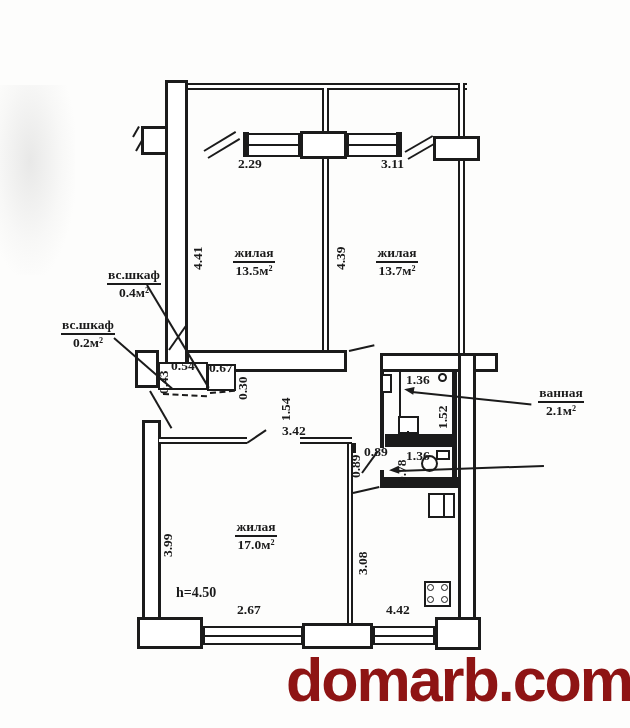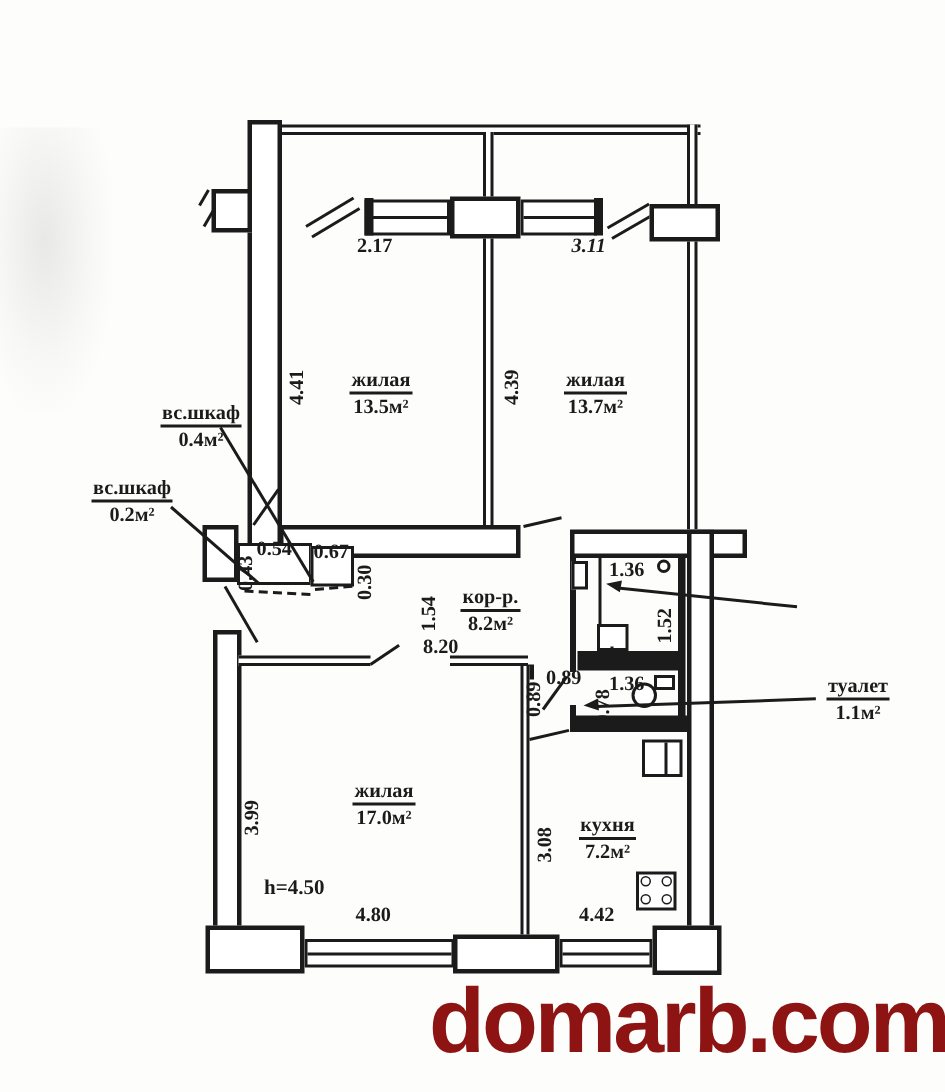--- a/index.html
+++ b/index.html
@@ -119,54 +119,46 @@
     <span class="ar">13.7м²</span>
   </div>
   <div class="abs rl" style="left:92px;top:267px;width:84px;">
     <span class="nm">вс.шкаф</span>
     <span class="ar">0.4м²</span>
   </div>
   <div class="abs rl" style="left:46px;top:317px;width:84px;">
     <span class="nm">вс.шкаф</span>
     <span class="ar">0.2м²</span>
   </div>
-  <div class="abs rl" style="left:296px;top:390px;width:62px;">
-    <span class="nm">кор-р.</span>
-    <span class="ar">8.2м²</span>
-  </div>
-  <div class="abs rl" style="left:539px;top:449px;width:66px;">
-    <span class="nm">туалет</span>
-    <span class="ar">1.1м²</span>
+  <div class="abs rl" style="left:527px;top:385px;width:68px;">
+    <span class="nm">ванная</span>
+    <span class="ar">2.1м²</span>
   </div>
   <div class="abs rl" style="left:221px;top:519px;width:70px;">
     <span class="nm">жилая</span>
     <span class="ar">17.0м²</span>
   </div>
-  <div class="abs rl" style="left:370px;top:542px;width:70px;">
-    <span class="nm">кухня</span>
-    <span class="ar">7.2м²</span>
-  </div>
 
-  <div class="abs dim" style="left:238px;top:157px;">2.17</div>
-  <div class="abs dim" style="left:381px;top:157px;font-style:italic;">3.11</div>
+  <div class="abs dim" style="left:238px;top:157px;">2.29</div>
+  <div class="abs dim" style="left:381px;top:157px;">3.11</div>
   <div class="abs dim v" style="left:191px;top:270px;">4.41</div>
   <div class="abs dim v" style="left:334px;top:270px;">4.39</div>
   <div class="abs dim v" style="left:157px;top:394px;">0.43</div>
   <div class="abs dim" style="left:171px;top:359px;">0.54</div>
   <div class="abs dim" style="left:209px;top:361px;font-family:Liberation Serif, serif;">0.67</div>
   <div class="abs dim v" style="left:236px;top:400px;">0.30</div>
   <div class="abs dim v" style="left:279px;top:421px;">1.54</div>
-  <div class="abs dim" style="left:282px;top:424px;">8.20</div>
+  <div class="abs dim" style="left:282px;top:424px;">3.42</div>
   <div class="abs dim v" style="left:349px;top:478px;">0.89</div>
   <div class="abs dim" style="left:364px;top:445px;">0.89</div>
   <div class="abs dim v" style="left:395px;top:483px;">0.78</div>
   <div class="abs dim" style="left:406px;top:449px;">1.36</div>
   <div class="abs dim" style="left:406px;top:373px;">1.36</div>
   <div class="abs dim v" style="left:436px;top:429px;">1.52</div>
   <div class="abs dim v" style="left:161px;top:557px;">3.99</div>
-  <div class="abs dim" style="left:237px;top:603px;">4.80</div>
+  <div class="abs dim" style="left:237px;top:603px;">2.67</div>
   <div class="abs dim v" style="left:356px;top:575px;">3.08</div>
   <div class="abs dim" style="left:386px;top:603px;">4.42</div>
   <div class="abs dim" style="left:176px;top:586px;font-size:14px;">h=4.50</div>
 
   <div class="abs wm" style="left:286px;top:650px;">domarb.com</div>
 
 </div>
 
 </body></html>

